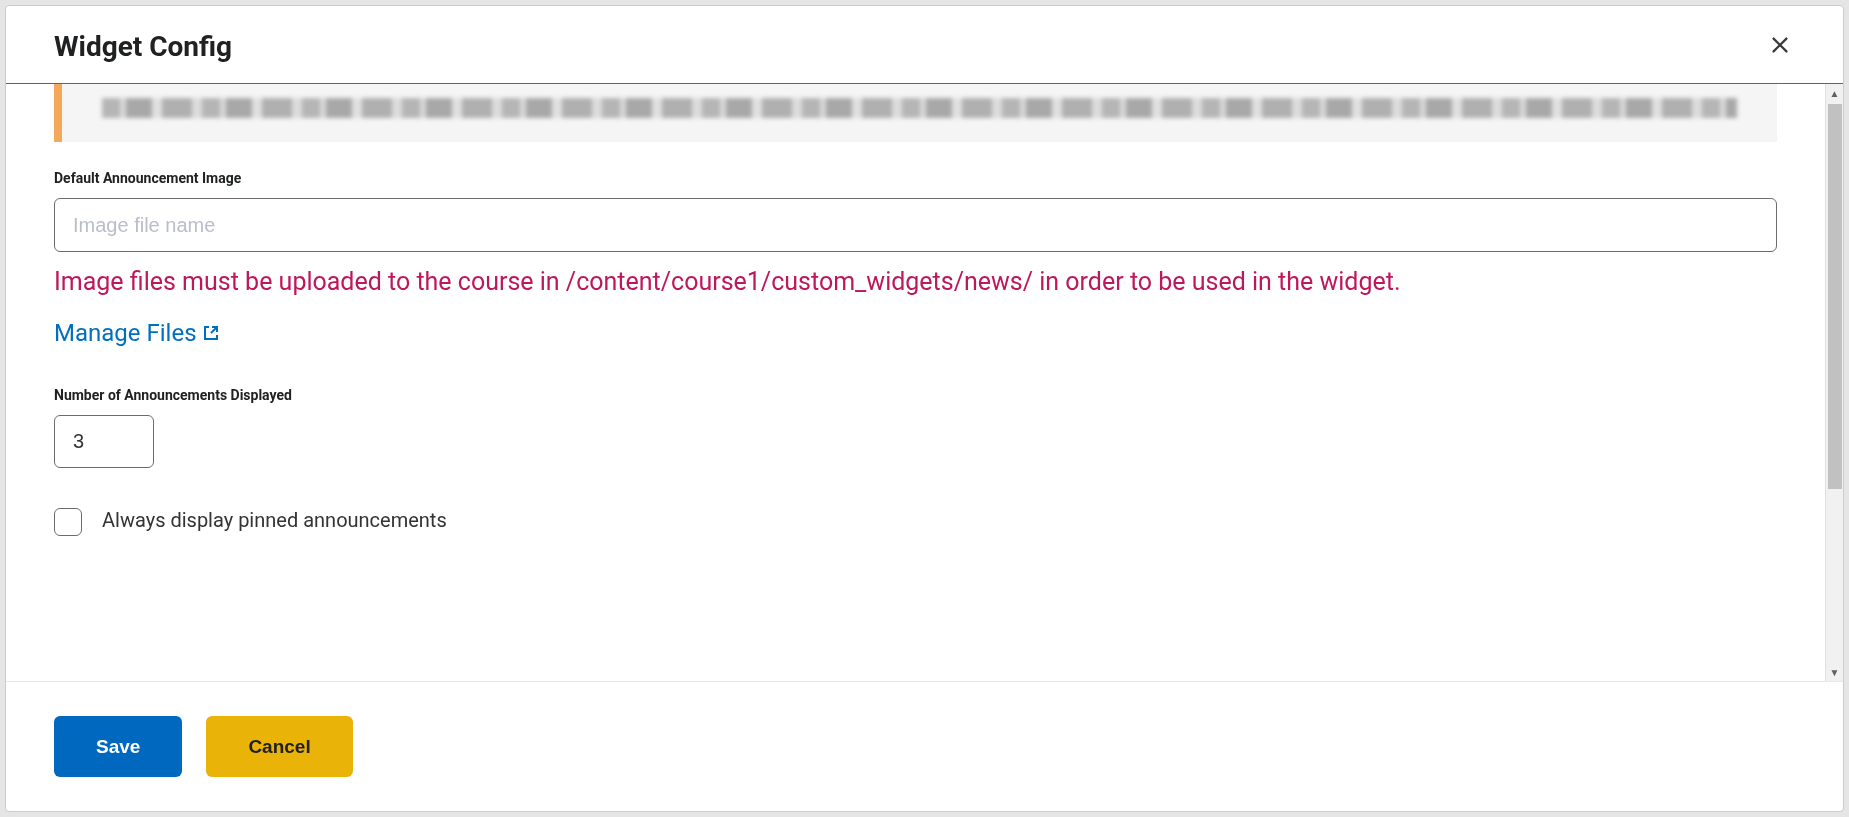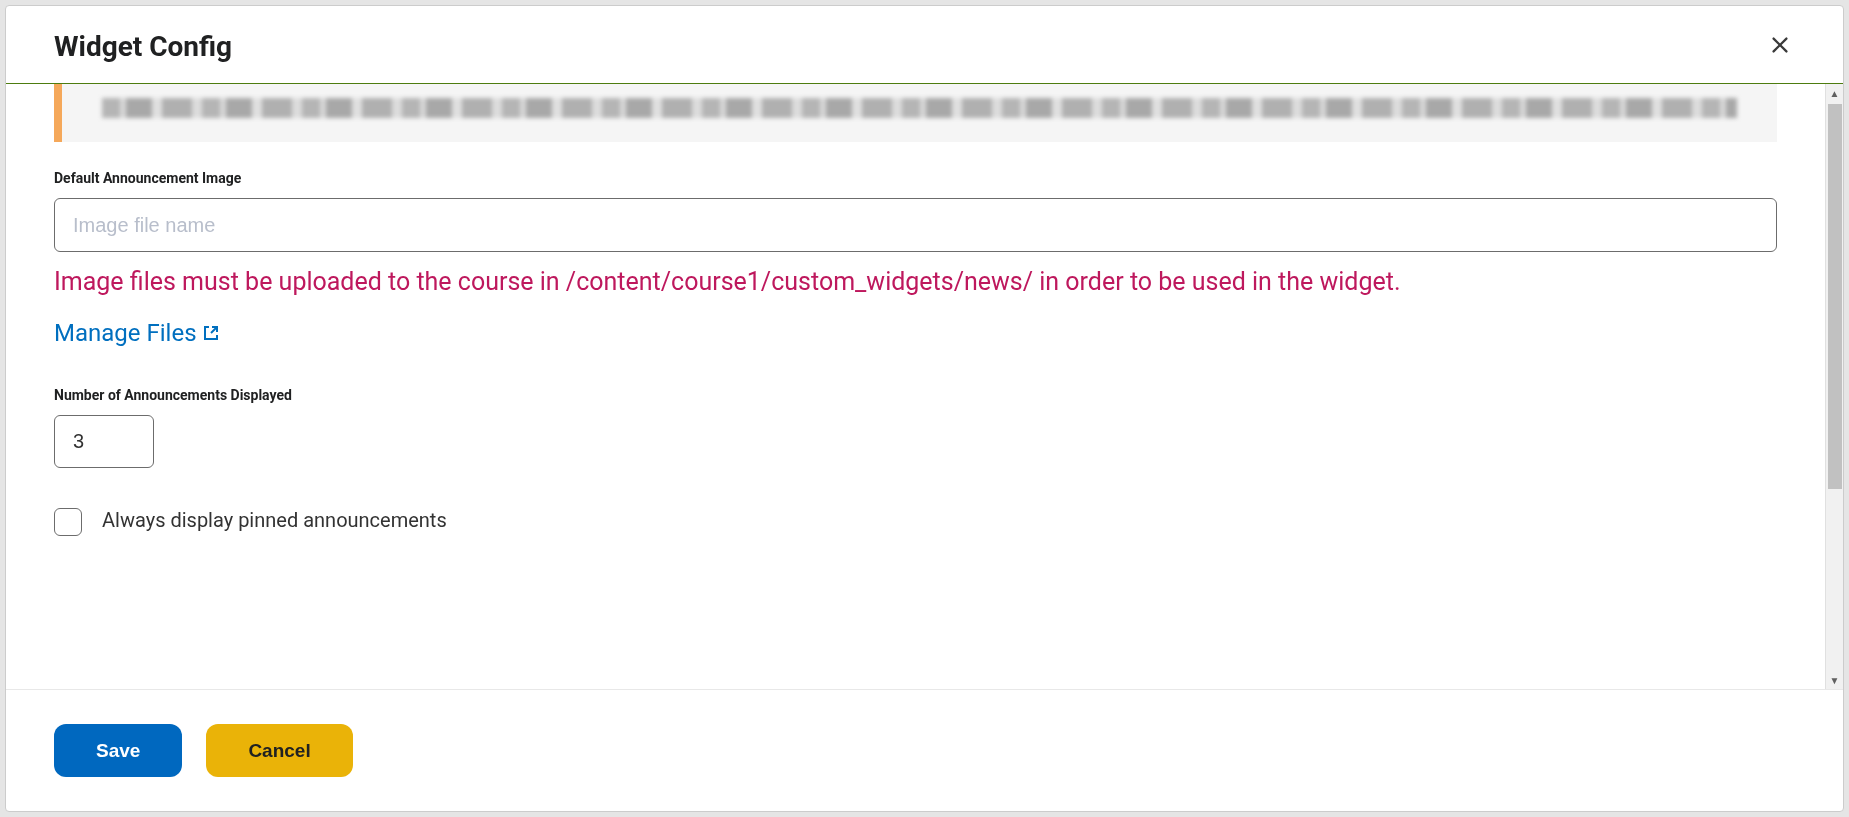--- a/index.html
+++ b/index.html
@@ -207,25 +207,25 @@
     }
     
     .modal-footer {
       border-top: 1px solid #e8e8e8;
       padding: 34px 48px;
       display: flex;
       gap: 24px;
     }
     
     .btn {
-      height: 53px;
+      height: 61px;
       padding: 0 42px;
       font-size: 19px;
       font-weight: 700;
-      border-radius: 12px;
+      border-radius: 6px;
       border: none;
       cursor: pointer;
       display: flex;
       align-items: center;
       justify-content: center;
       min-width: 114px;
     }
     
     .btn-primary {
       background: #0068bf;

